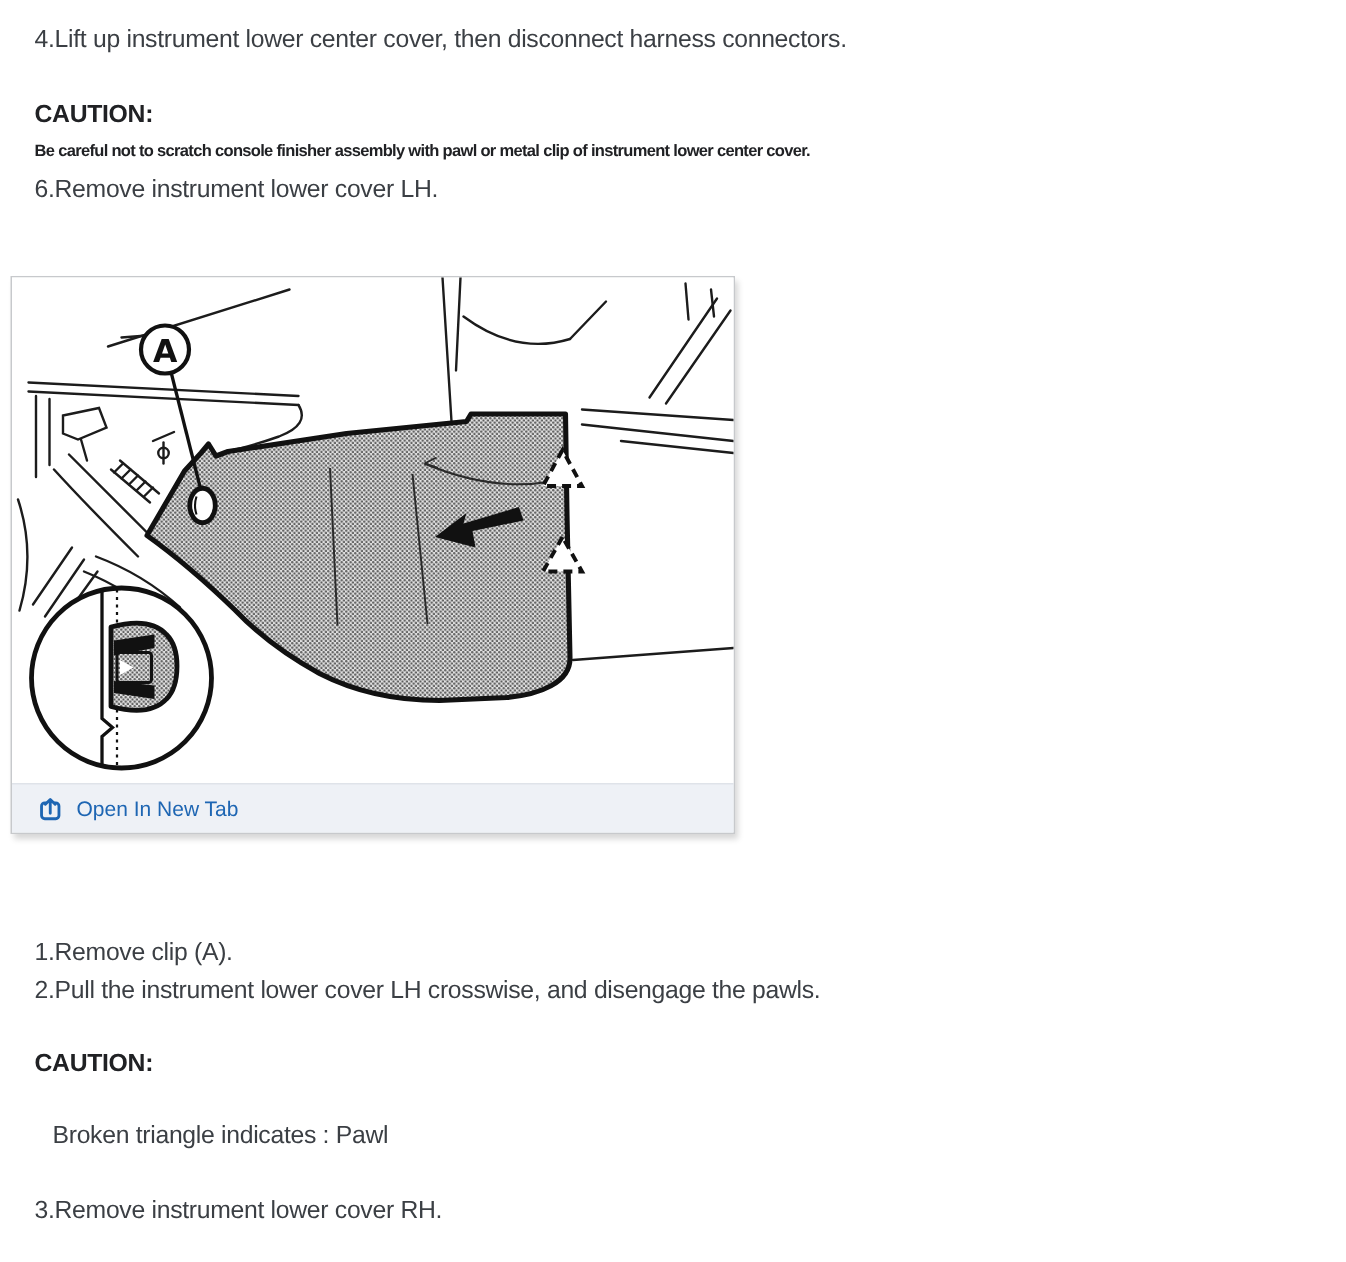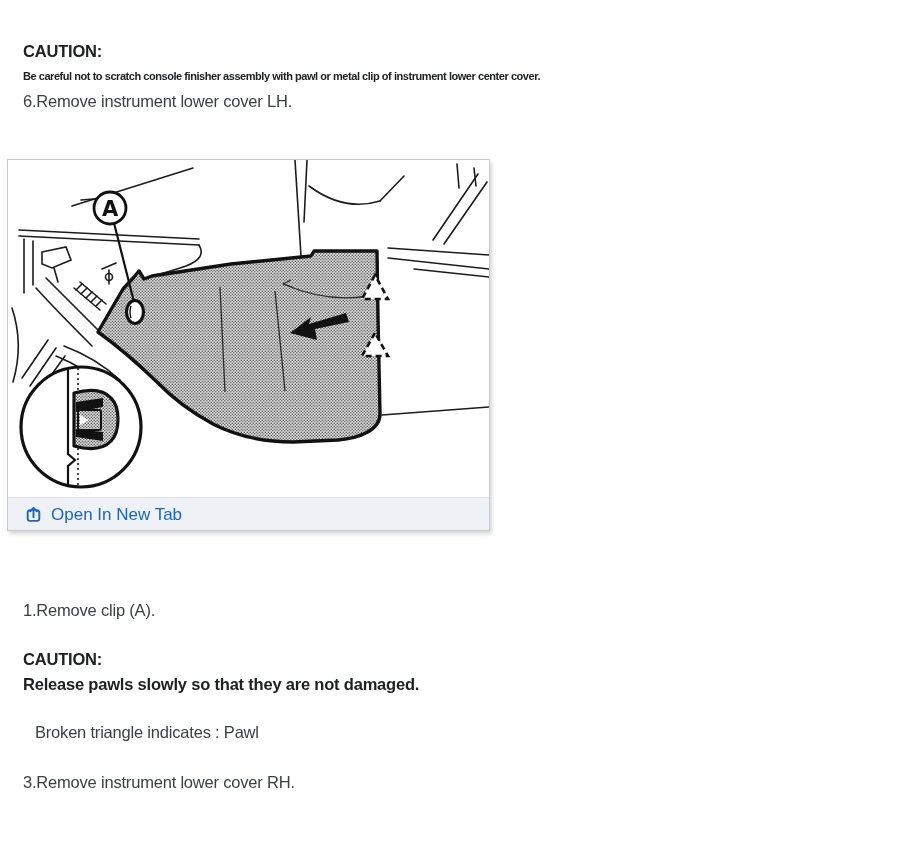--- a/index.html
+++ b/index.html
@@ -18,34 +18,35 @@
     box-shadow:2px 3px 4px rgba(0,0,0,0.16);
   }
   .drawing{width:481px;height:337px;background:#ffffff;}
   .figure-toolbar{
     height:33px;background:#eef1f6;border-top:1px solid #dfe3e9;
     display:flex;align-items:center;justify-content:space-between;
     padding:0 14px 0 16px;box-sizing:border-box;
   }
   .fig-link{
     display:inline-flex;align-items:center;gap:8px;
-    color:#1e66b3;font-size:17px;letter-spacing:0;
+    color:#1e66b3;font-size:14px;letter-spacing:0;
     text-decoration:none;cursor:pointer;line-height:33px;text-align:center;
   }
   .fig-link svg{display:block;}
   .steps-block{margin-top:16px;}
   .caution-block-2{margin-top:24px;font-weight:bold;color:#202124;}
   .note-line{margin-top:23px;margin-left:12px;}
   .step3-line{margin-top:25px;}
 </style>
 </head>
 <body>
 
 <div class="page">
 
+  <p>4.Lift up instrument lower center cover, then disconnect harness connectors.</p>
 
   <div class="caution-block">
     <span>CAUTION:</span>
     <span class="caution-body">Be careful not to scratch console finisher assembly with pawl or metal clip of instrument lower center cover.</span>
   </div>
 
   <p>6.Remove instrument lower cover LH.</p>
 
   <div class="figure-box">
     <div class="drawing">
@@ -145,24 +146,24 @@
             <path d="M9,11.5 V3 M5.9,5.9 L9,2.8 L12.1,5.9" fill="none" stroke="#1e66b3" stroke-width="1.8" stroke-linecap="round" stroke-linejoin="round"></path>
           </svg>
         </span>
         <span>Open In New Tab</span>
       </a>
     </div>
   </div>
 
   <div class="steps-block">
     <p>1.Remove clip (A).</p>
+    <p>2.Pull the instrument lower cover LH crosswise, and disengage the pawls.</p>
   </div>
 
   <div class="caution-block-2">
     <span>CAUTION:</span><br>
-    <span>Release pawls slowly so that they are not damaged.</span>
   </div>
 
   <p class="note-line">Broken triangle indicates : Pawl</p>
 
   <p class="step3-line">3.Remove instrument lower cover RH.</p>
 
 </div>
 
 </body></html>

